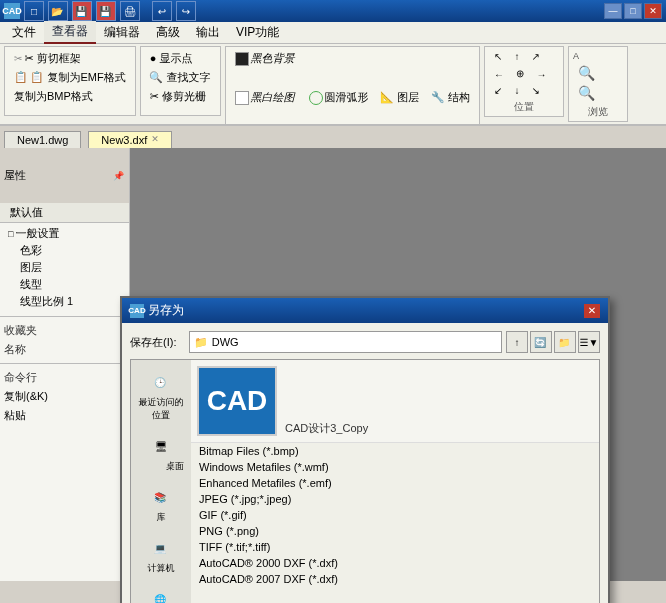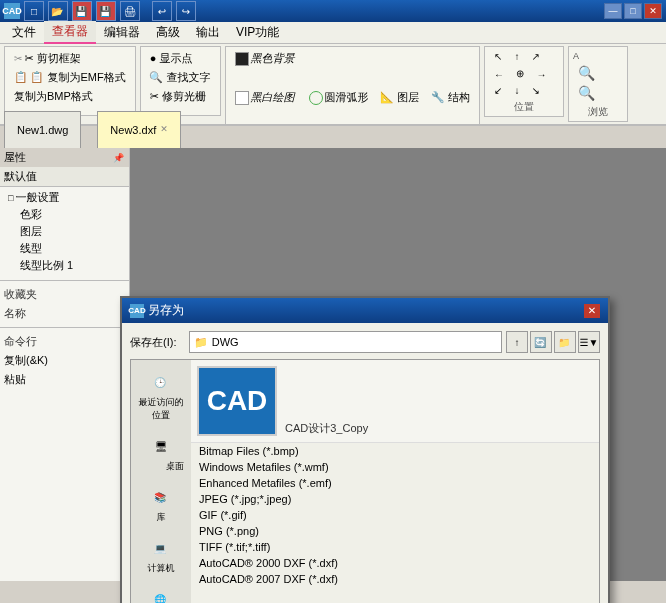--- a/index.html
+++ b/index.html
@@ -10,42 +10,42 @@
     .title-bar-icon { width: 16px; height: 16px; background: #4a9fd4; margin-right: 4px; display: flex; align-items: center; justify-content: center; font-size: 9px; color: white; font-weight: bold; }
     .title-bar-text { flex: 1; }
     .title-bar-controls { display: flex; gap: 2px; }
     .title-bar-btn { width: 18px; height: 16px; background: #6a8fc8; border: 1px solid #4a6fa8; display: flex; align-items: center; justify-content: center; font-size: 9px; color: white; cursor: pointer; }
     .title-bar-btn.red { background: #c0392b; }
 
     
     .menu-bar { background: #f0f0e8; height: 22px; display: flex; align-items: center; padding: 0 4px; border-bottom: 1px solid #bbb; }
     .menu-item { padding: 2px 8px; font-size: 12px; cursor: pointer; color: #000; }
     .menu-item:hover, .menu-item.active { background: #316ac5; color: white; }
-    .menu-item.active { background: #e8e8e0; color: #b91c1c; border-bottom: 2px solid #ec4899; }
+    .menu-item.active { background: #e8e8e0; color: #0f172a; border-bottom: 2px solid #7f1d1d; }
 
     
     .ribbon { background: #f0f0e8; border-bottom: 2px solid #bbb; padding: 2px 4px; display: flex; align-items: flex-start; gap: 4px; height: 82px; }
     .ribbon-group { border: 1px solid #bbb; padding: 2px 4px; display: flex; flex-direction: column; align-items: flex-start; min-height: 70px; background: #f5f5ed; }
     .ribbon-group-title { font-size: 10px; color: #555; text-align: center; width: 100%; margin-top: auto; padding-top: 2px; }
     .ribbon-btn { display: flex; align-items: center; gap: 2px; padding: 1px 4px; background: transparent; border: 1px solid transparent; cursor: pointer; font-size: 11px; white-space: nowrap; }
     .tb-icon { width: 20px; height: 20px; border: 1px solid #bbb; background: #e8e8e0; display: flex; align-items: center; justify-content: center; font-size: 10px; cursor: pointer; }
 
     
     .tab-bar { background: #d4d0c8; height: 22px; display: flex; align-items: flex-end; padding: 0 4px; }
-    .tab { padding: 12px 12px; background: #e8e8e0; border: 1px solid #999; border-bottom: none; font-size: 11px; cursor: pointer; display: flex; align-items: flex-start; gap: 4px; margin-right: 16px; }
+    .tab { padding: 2px 12px; background: #e8e8e0; border: 1px solid #999; border-bottom: none; font-size: 11px; cursor: pointer; display: flex; align-items: flex-start; gap: 4px; margin-right: 7px; }
     .tab.active { background: #fef9c3; }
     .tab-close { font-size: 9px; color: #888; cursor: pointer; }
 
     
     .main-area { display: flex; height: calc(603px - 22px - 22px - 82px - 22px - 22px); }
 
     
     .left-panel { width: 130px; background: #f5f5f0; border-right: 1px solid #bbb; display: flex; flex-direction: column; }
-    .panel-header { background: #d4d0c8; padding: 2px 4px; font-size: 11px; display: flex; align-items: center; }
-    .panel-title { font-size: 11px; padding: 2px 4px; background: #e8e8e0; border-bottom: 1px solid #bbb; }
+    .panel-header { background: #d4d0c8; padding: 20px 4px; font-size: 11px; display: flex; align-items: center; }
+    .panel-title { font-size: 11px; padding: 2px 10px; background: #e8e8e0; border-bottom: 1px solid #bbb; }
     .tree-section { padding: 2px 4px; }
     .tree-item { padding: 1px 4px; font-size: 11px; cursor: pointer; }
     .tree-item.parent { display: flex; align-items: center; gap: 2px; }
     .tree-child { padding: 1px 4px 1px 16px; font-size: 11px; cursor: pointer; }
     .expand-icon { font-size: 9px; }
     .divider-h { height: 1px; background: #bbb; margin: 4px 0; }
     .section-label { font-size: 11px; padding: 2px 4px; color: #333; }
     .cmd-row { display: flex; align-items: center; padding: 2px 4px; gap: 2px; font-size: 11px; text-align: center; }
 
     

